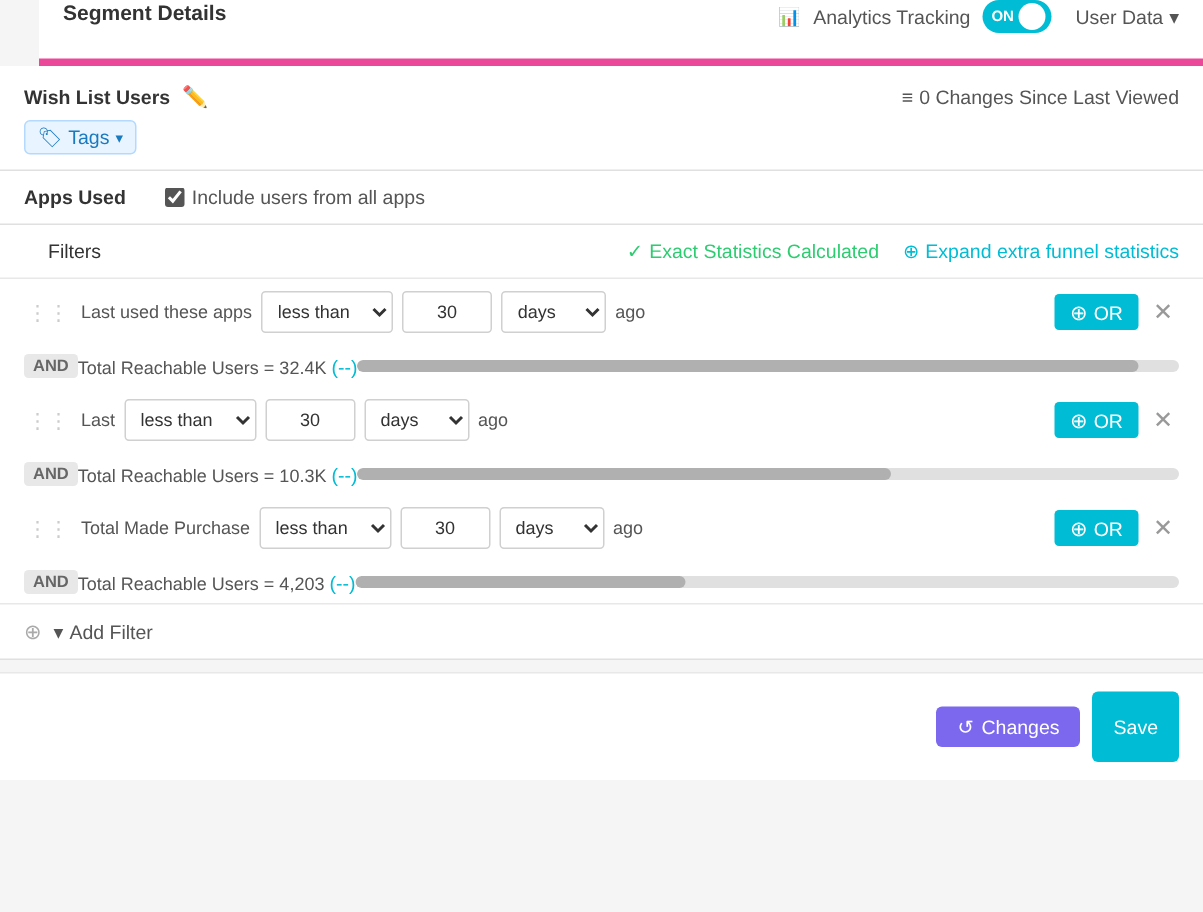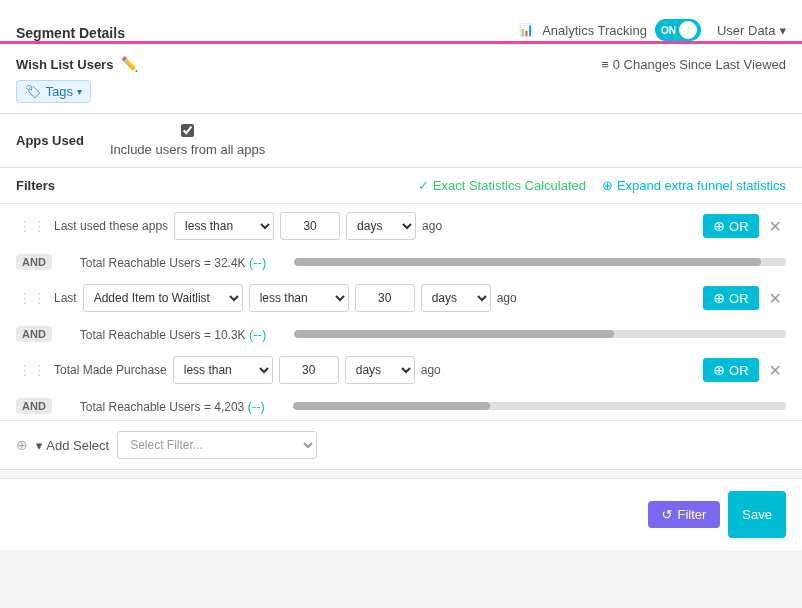--- a/index.html
+++ b/index.html
@@ -1,22 +1,23 @@
 <!DOCTYPE html>
 <html><head>
   <meta charset="utf-8">
   <style>
     * { box-sizing: border-box; margin: 0; padding: 0; font-family: -apple-system, BlinkMacSystemFont, 'Segoe UI', sans-serif; font-size: 13px; }
     body { background: #f5f5f5; width: 802px; min-height: 608px; }
 
     
     .header {
-      display: flex; align-items: flex-end; justify-content: space-between;
+      display: flex; align-items: flex-start; justify-content: space-between;
       background: #fff; padding: 0 16px; height: 44px;
-      border-bottom: 3px solid #ec4899;
+      border-bottom: 5px solid #ec4899;
+      margin-left: 26px;
     }
     .header-title { font-weight: 600; font-size: 14px; color: #333; }
     .header-right { display: flex; align-items: center; gap: 16px; }
     .analytics-tracking { display: flex; align-items: center; gap: 8px; color: #555; font-size: 12px; }
     .analytics-icon { color: #888; font-size: 12px; }
     .toggle-switch {
       display: inline-flex; align-items: center; background: #00bcd4; border-radius: 12px;
       padding: 2px 4px 2px 2px; gap: 3px; cursor: pointer; width: 46px; height: 22px;
     }
     .toggle-knob { background: #fff; border-radius: 50%; width: 18px; height: 18px; margin-left: auto; }
@@ -28,27 +29,27 @@
     .changes-link { color: #888; font-size: 12px; display: flex; align-items: center; gap: 4px; }
     .changes-link span { color: #555; }
     .tags-btn {
       display: inline-flex; align-items: center; gap: 4px;
       background: #e8f4ff; border: 1px solid #b3d9ff; color: #1a7abf;
       padding: 3px 8px; border-radius: 4px; cursor: pointer; font-size: 12px;
     }
     .tags-btn .caret { font-size: 10px; }
     .apps-header { display: flex; align-items: center; gap: 26px; }
     .apps-title { font-weight: 600; color: #333; font-size: 13px; }
-    .checkbox-label { display: flex; align-items: center; gap: 5px; color: #555; font-size: 12px; flex-direction: column; }
+    .checkbox-label { display: flex; align-items: center; gap: 5px; color: #555; font-size: 12px; }
     .checkbox-label input { accent-color: #555; }
     .filters-header {
       display: flex; align-items: center; justify-content: space-between;
       padding: 10px 16px; border-bottom: 1px solid #e8e8e8;
     }
-    .filters-title { font-weight: 700; color: #333; font-size: 13px; }
+    .filters-title { font-weight: 400; color: #333; font-size: 13px; margin-left: 16px; }
     .filters-stats { display: flex; align-items: center; gap: 16px; font-size: 12px; }
     .exact-stats { color: #2ecc71; display: flex; align-items: center; gap: 4px; }
     .expand-stats { color: #00bcd4; display: flex; align-items: center; gap: 4px; cursor: pointer; }
 
     
     .filter-row {
       display: flex; align-items: center; padding: 8px 16px 0 16px; gap: 6px;
     }
     .drag-handle { color: #ccc; cursor: grab; font-size: 14px; padding: 0 2px; }
     .filter-label { color: #555; font-size: 12px; white-space: nowrap; }
@@ -63,21 +64,21 @@
       display: flex; align-items: center; gap: 4px;
       background: #00bcd4; color: #fff; border: none; border-radius: 3px;
       padding: 4px 10px; cursor: pointer; font-size: 12px; margin-left: auto;
       white-space: nowrap;
     }
     .or-btn .plus { font-size: 14px; }
     .delete-btn { color: #999; cursor: pointer; font-size: 16px; background: none; border: none; padding: 2px 4px; }
 
     
     .and-row {
-      display: flex; align-items: center; padding: 6px 16px; gap: 28px; text-align: center;
+      display: flex; align-items: center; padding: 6px 16px; gap: 0; text-align: center;
     }
     .and-badge {
       background: #e8e8e8; color: #666; border-radius: 3px;
       padding: 2px 6px; font-size: 11px; font-weight: 600;
     }
     .total-users { color: #555; font-size: 12px; }
     .total-link { color: #00bcd4; cursor: pointer; }
     .progress-bar-container { flex: 1; height: 8px; background: #e0e0e0; border-radius: 4px; overflow: hidden; }
     .progress-bar { height: 100%; background: #b0b0b0; border-radius: 4px; }
 
@@ -99,21 +100,21 @@
     .revert-btn {
       background: #7b68ee; color: #fff; border: none; border-radius: 4px;
       padding: 6px 14px; cursor: pointer; font-size: 13px; font-weight: 500;
       display: flex; align-items: center; gap: 5px;
     }
     .save-btn {
       background: #00bcd4; color: #fff; border: none; border-radius: 4px;
       padding: 16px 14px; cursor: pointer; font-size: 13px; font-weight: 500;
     }
 
-    select.condition-select { width: 100px; }
+    select.condition-select { width: 88px; }
     select.days-select { width: 70px; }
     select.event-select { width: 160px; }
 
     .filter-row-inner { display: flex; align-items: center; gap: 6px; width: 100%; padding-bottom: 8px; }
   </style>
 </head>
 <body>
 
 <div class="header">
   <span class="header-title">Segment Details</span>
@@ -210,25 +211,20 @@
     </span>
     <div class="progress-bar-container">
       <div class="progress-bar" style="width:95%"></div>
     </div>
   </div>
 
   <div class="filter-row">
     <div class="filter-row-inner">
       <span class="drag-handle">⋮⋮</span>
       <span class="filter-label">Last</span>
-      <select class="event-select">
-        <option>Added Item to Waitlist</option>
-        <option>Made Purchase</option>
-        <option>Viewed Product</option>
-      </select>
       <select class="condition-select">
         <option>less than</option>
         <option>more than</option>
         <option>exactly</option>
       </select>
       <input class="filter-input" type="text" value="30" style="">
       <select class="days-select">
         <option>days</option>
         <option>hours</option>
         <option>weeks</option>
@@ -283,29 +279,26 @@
     </span>
     <div class="progress-bar-container">
       <div class="progress-bar" style="width:40%"></div>
     </div>
   </div>
 
   <div class="add-filter-row">
     <span class="add-filter-icon">⊕</span>
     <span class="add-filter-label">
       <span>▾</span>
-      <span>Add Select</span>
+      <span>Add Filter</span>
     </span>
-    <select class="select-filter">
-      <option value="" textcontent="Select Filter...">Select Filter...</option>
-    </select>
   </div>
 </div>
 
 <div class="footer">
   <button class="revert-btn">
     <span>↺</span>
-    <span>Filter</span>
+    <span>Changes</span>
   </button>
   <button class="save-btn">
     <span>Save</span>
   </button>
 </div>
 
 </body></html>

